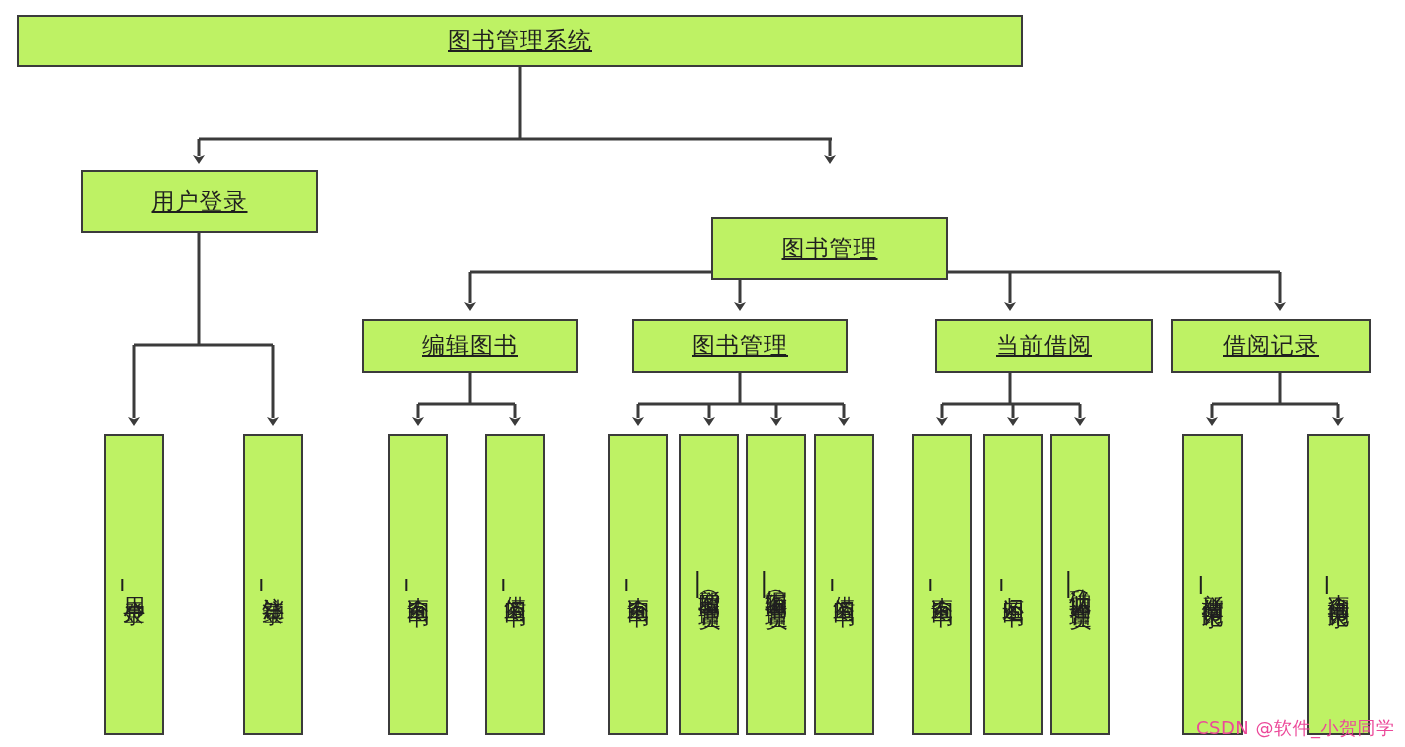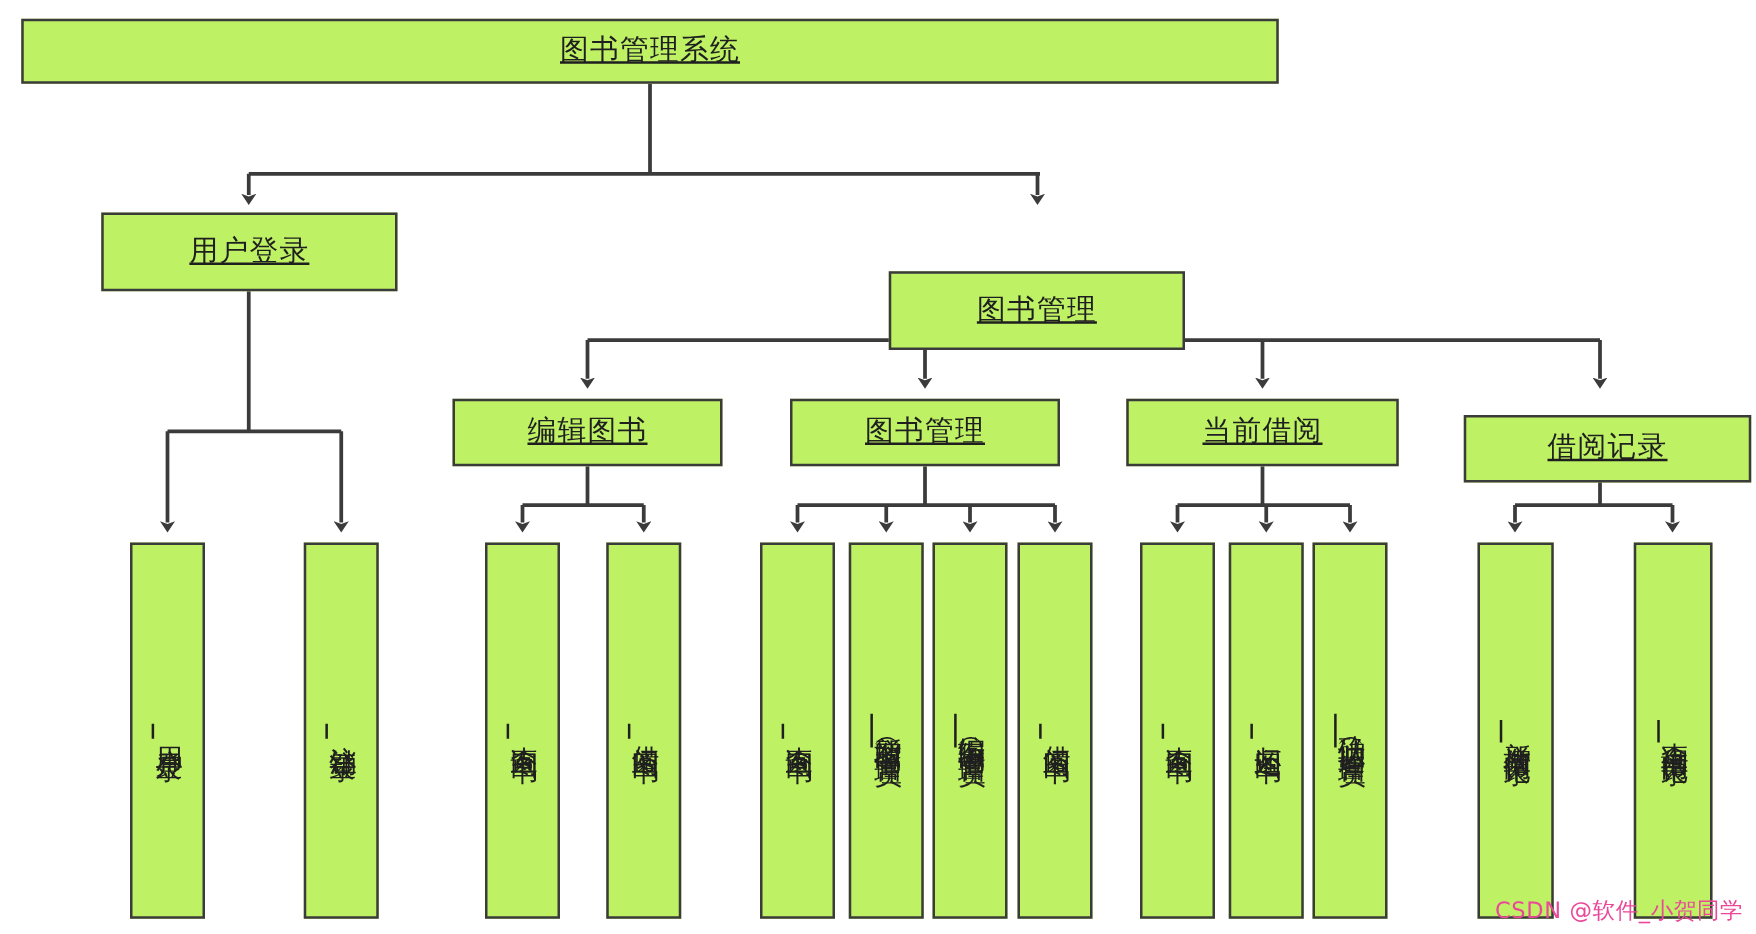--- a/index.html
+++ b/index.html
@@ -131,24 +131,24 @@
   <div class="node horiz" style="left: 711px; top: 170px; width: 237px; height: 63px; margin-top: 47px;">
     <span class="label">图书管理</span>
   </div>
 
   <div class="node horiz" style="left: 362px; top: 319px; width: 216px; height: 54px;">
     <span class="label">编辑图书</span>
   </div>
   <div class="node horiz" style="left: 632px; top: 319px; width: 216px; height: 54px;">
     <span class="label">图书管理</span>
   </div>
-  <div class="node horiz" style="left: 901px; top: 319px; width: 218px; height: 54px;">
+  <div class="node horiz" style="left: 935px; top: 319px; width: 218px; height: 54px;">
     <span class="label">当前借阅</span>
   </div>
-  <div class="node horiz" style="left: 1171px; top: 332px; width: 230px; height: 54px; align-items: center;">
+  <div class="node horiz" style="left: 1171px; top: 319px; width: 200px; height: 54px; align-items: center;">
     <span class="label">借阅记录</span>
   </div>
 
   <div id="leaf-layer">
       <div class="node vert" style="left: 104px; top: 434px; width: 60px; height: 301px;">
         <span class="label">用户登录</span>
       </div>
       <div class="node vert" style="left: 243px; top: 434px; width: 60px; height: 301px;">
         <span class="label">注销登录</span>
       </div>

